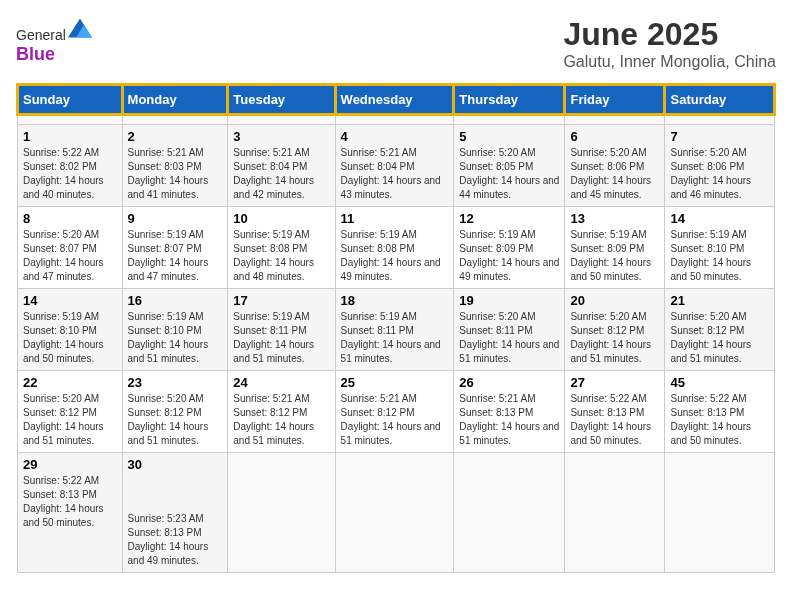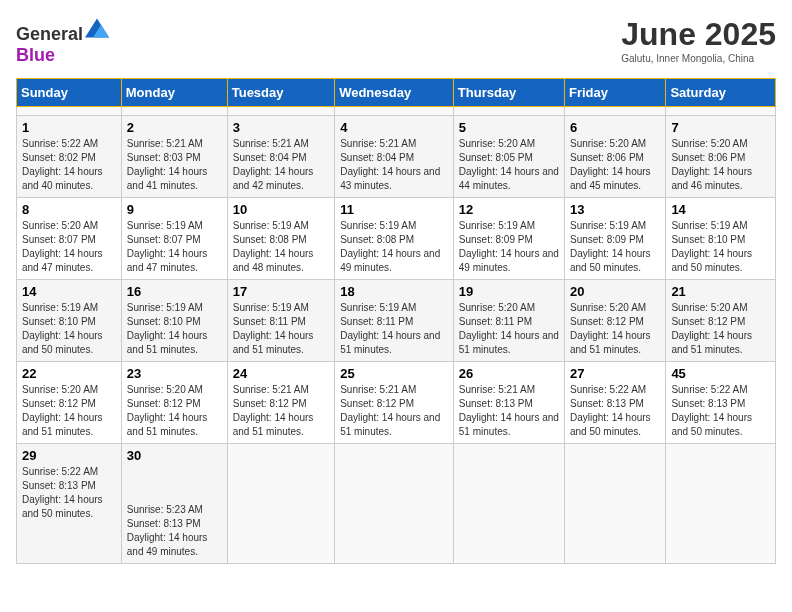--- a/index.html
+++ b/index.html
@@ -26,36 +26,36 @@
       margin-left: 2px;
     }
     .title-block {
     }
     .month-title {
       font-size: 32px;
       font-weight: bold;
       color: #333;
     }
     .location-title {
-      font-size: 10px;
+      font-size: 16px;
       color: #555;
     }
     table {
       width: 100%;
       border-collapse: collapse;
       font-size: 11px;
     }
     thead tr th {
       background-color: #1565c0;
       color: #fff;
       padding: 6px 4px;
       text-align: left;
       font-size: 13px;
       font-weight: bold;
-      border: 1px solid #eab308;
+      border: 3px solid #eab308;
     }
     tbody tr td {
       border: 1px solid #ccc;
       padding: 4px 5px;
       vertical-align: top;
       background: #fff;
       min-height: 70px;
     }
     tbody tr:nth-child(even) td {
       background: #f5f5f5;
@@ -74,21 +74,21 @@
     .empty-cell {
       background: #f9f9f9 !important;
     }
   </style>
 </head>
 <body>
 
 <div class="header">
   <div class="logo">
     <div>
-      <span style="font-size:18px;font-weight:bold;color:#333;">General</span><svg class="logo-icon" viewBox="0 0 30 24" xmlns="http://www.w3.org/2000/svg">
+      <span style="font-size:14px;font-weight:normal;color:#333;">General</span><svg class="logo-icon" viewBox="0 0 30 24" xmlns="http://www.w3.org/2000/svg">
           <polygon points="0,24 15,0 30,24" fill="#1565c0"></polygon>
           <polygon points="10,24 20,8 30,24" fill="#42a5f5"></polygon>
         </svg><br>
       <span style="font-size:18px;font-weight:bold;color:#a21caf;">Blue</span>
     </div>
   </div>
   <div class="title-block">
     <div class="month-title">June 2025</div>
     <div class="location-title">Galutu, Inner Mongolia, China</div>
   </div>

